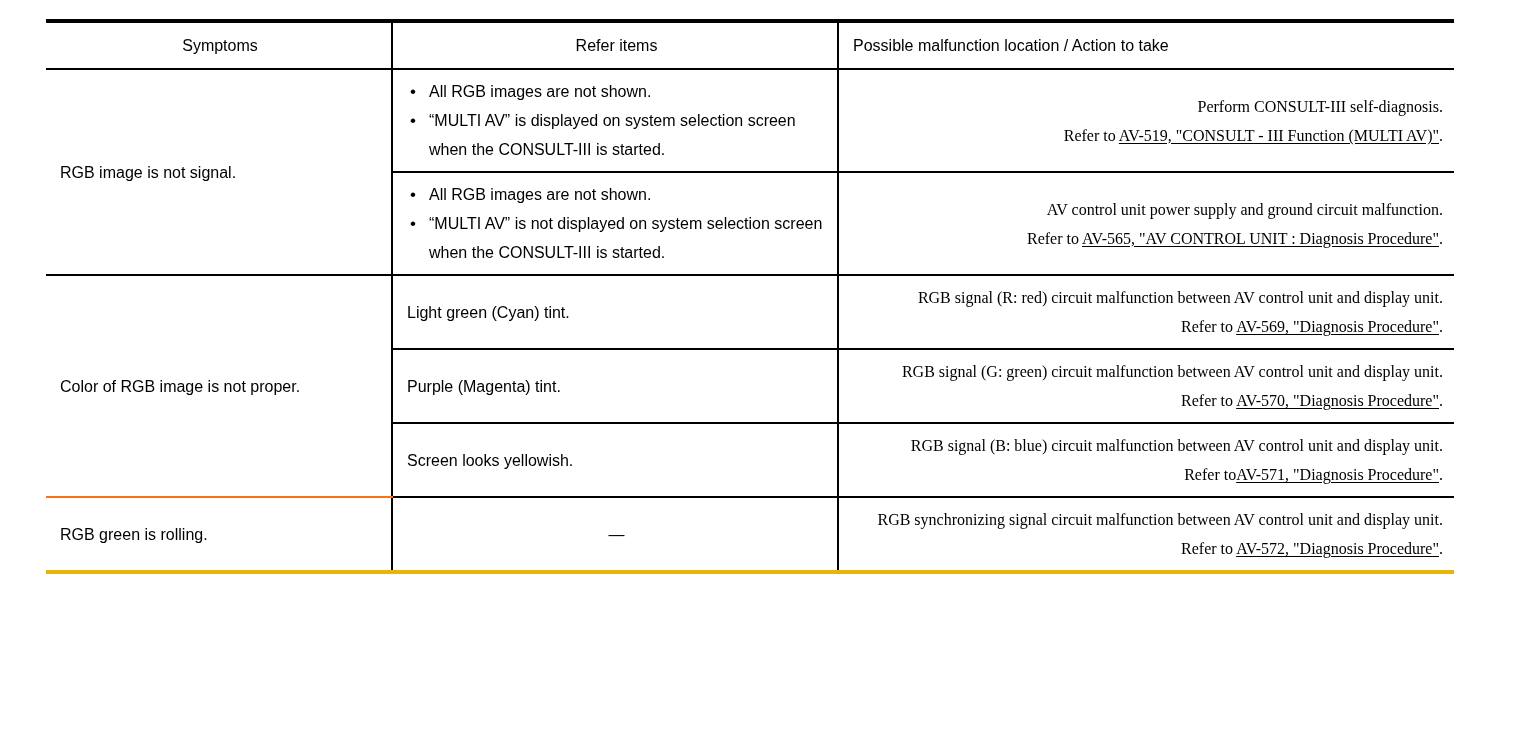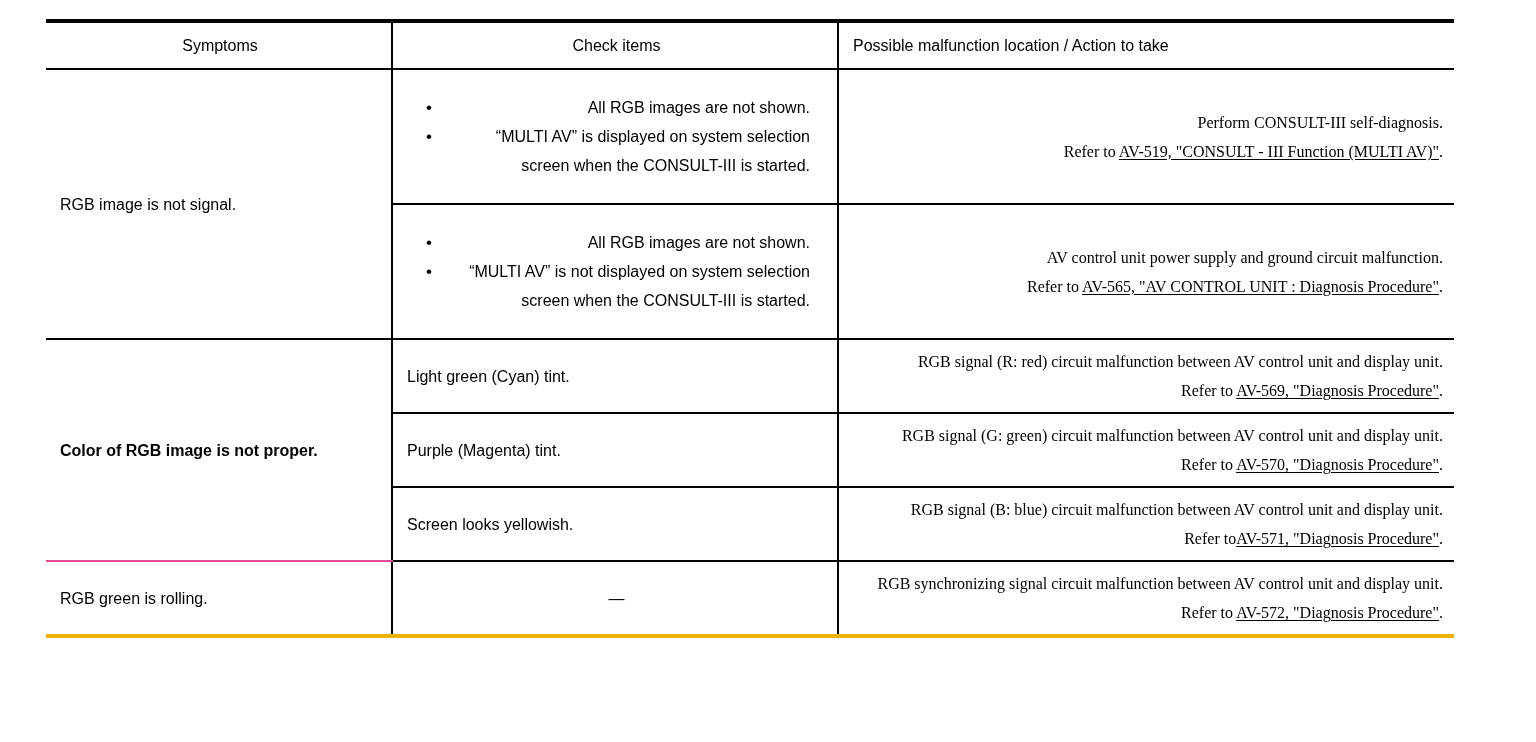--- a/index.html
+++ b/index.html
@@ -67,24 +67,23 @@
   .sym-cell { text-align: left; }
   .chk-cell { text-align: left; }
   .act-cell { text-align: right; font-family: Liberation Serif, serif; }
 
   .dash-cell {
     text-align: center;
     font-size: 20px;
   }
 
   ul.bullets {
-    margin: 16px;
+    margin: 0;
     padding: 0;
     list-style: none;
-    text-align: right;
   }
   ul.bullets li {
     position: relative;
     padding-left: 22px;
     margin: 0;
   }
   ul.bullets li::before {
     content: "\2022";
     position: absolute;
     left: 3px;
@@ -108,21 +107,21 @@
     <table class="dtc">
       <colgroup>
         <col class="c1">
           <col class="c2">
           <col class="c3">
       </colgroup>
       <tbody>
 
         <tr>
           <td class="hdr-cell rule-top thin-bottom">Symptoms</td>
-          <td class="hdr-cell rule-top thin-bottom vsep-l">Check items</td>
+          <td class="hdr-cell rule-top thin-bottom vsep-l">Refer items</td>
           <td class="hdr-cell left-align rule-top thin-bottom vsep-l">Possible malfunction location / Action to take</td>
         </tr>
 
         <tr>
           <td class="sym-cell thin-bottom" rowspan="2" style="border-bottom:2px solid #000;">RGB image is not signal.</td>
           <td class="chk-cell thin-bottom vsep-l">
             <ul class="bullets">
               <li>All RGB images are not shown.</li>
               <li>“MULTI AV” is displayed on system selection screen when the CONSULT-III is started.</li>
             </ul>
@@ -140,21 +139,21 @@
               <li>“MULTI AV” is not displayed on system selection screen when the CONSULT-III is started.</li>
             </ul>
           </td>
           <td class="act-cell thin-bottom vsep-l">
             <div>AV control unit power supply and ground circuit malfunction.</div>
             <div class="nowrapline"><span>Refer to </span><span class="lnk">AV-565, "AV CONTROL UNIT : Diagnosis Procedure"</span><span>.</span></div>
           </td>
         </tr>
 
         <tr>
-          <td class="sym-cell thin-bottom" rowspan="3" style="border-bottom:2px solid #ec4899;font-weight:bold;">Color of RGB image is not proper.</td>
+          <td class="sym-cell thin-bottom" rowspan="3" style="border-bottom:2px solid #f97316;">Color of RGB image is not proper.</td>
           <td class="chk-cell thin-bottom vsep-l">Light green (Cyan) tint.</td>
           <td class="act-cell thin-bottom vsep-l">
             <div>RGB signal (R: red) circuit malfunction between AV control unit and display unit.</div>
             <div class="nowrapline"><span>Refer to </span><span class="lnk">AV-569, "Diagnosis Procedure"</span><span>.</span></div>
           </td>
         </tr>
 
         <tr>
           <td class="chk-cell thin-bottom vsep-l">Purple (Magenta) tint.</td>
           <td class="act-cell thin-bottom vsep-l">

